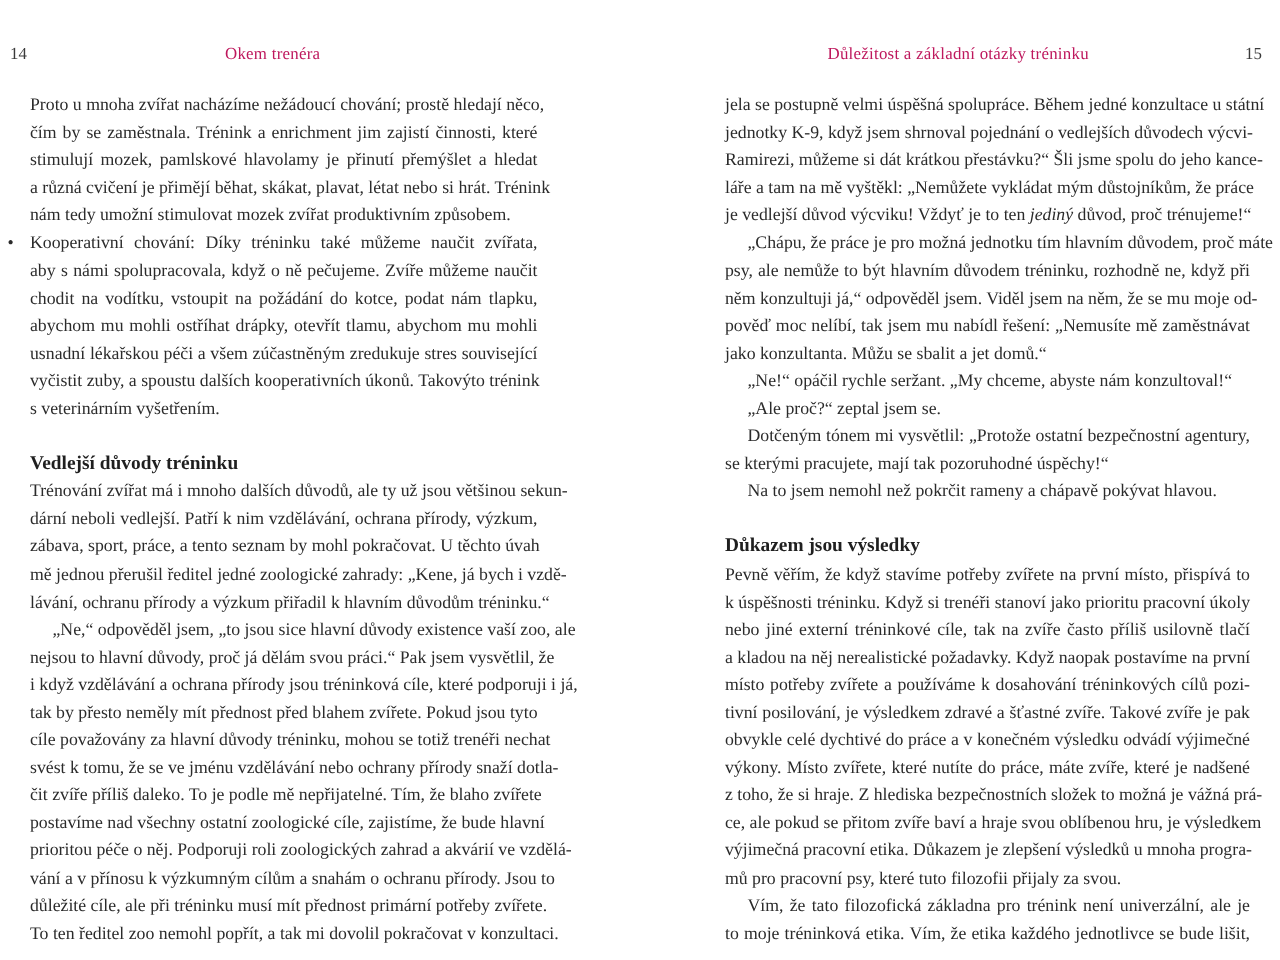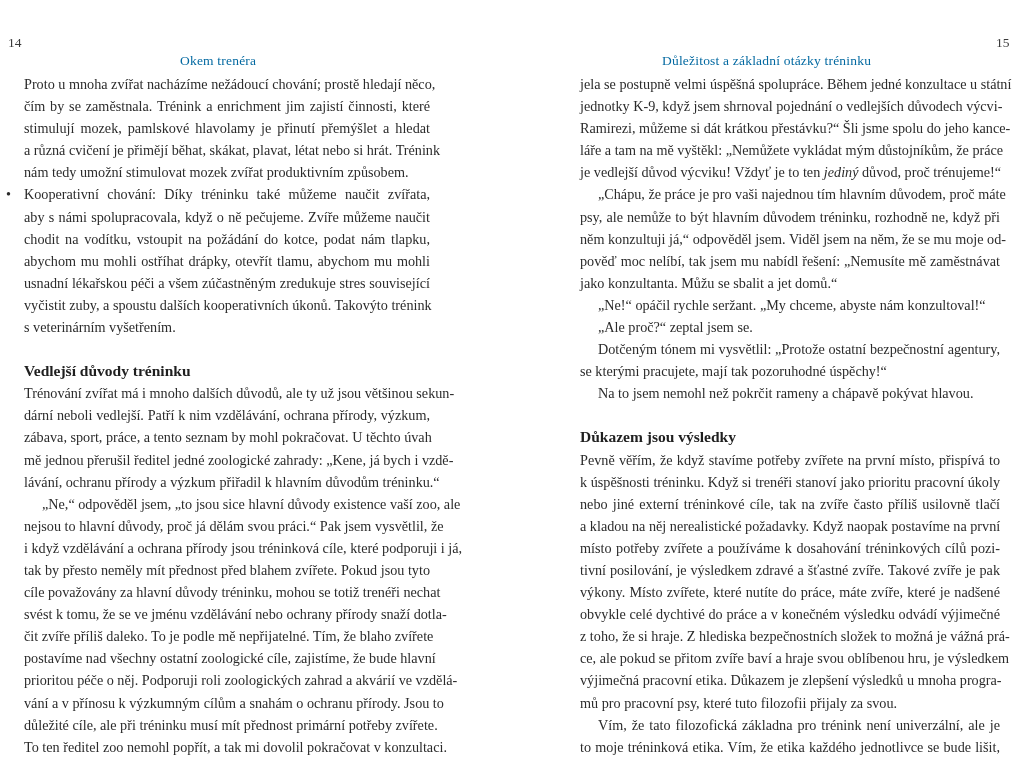--- a/index.html
+++ b/index.html
@@ -1,21 +1,21 @@
 <!DOCTYPE html>
 <html><head>
 <meta charset="utf-8">
 <style>
   html, body { margin:0; padding:0; background:#ffffff; }
   body { width:1024px; height:768px; overflow:hidden; position:relative;
          font-family:"Liberation Serif","DejaVu Serif",serif; color:#2b2b2b; }
   .page { position:absolute; top:0; height:563px; }
   .page.left { left:0; width:512px; }
   .page.right { left:512px; width:512px; }
-  .running-head { position:absolute; top:53px; font-size:13.5px; color:#0369a1; letter-spacing:0.2px; }
+  .running-head { position:absolute; top:35px; font-size:13.5px; color:#be185d; letter-spacing:0.2px; }
   .folio { position:absolute; top:35px; font-size:13.5px; color:#3a3a3a; }
   .left .folio { left:8px; }
   .left .running-head { left:180px; }
   .right .folio { left:484px; }
   .right .running-head { left:150px; }
   .body { position:absolute; font-size:14.2px; line-height:22.1px; text-align:justify; }
   .left .body { left:24px; width:406px; top:73px; }
   .right .body { left:68px; width:420px; top:73px; }
   .line { display:block; white-space:nowrap; text-align:justify; text-align-last:justify; height:22.1px; }
   .line.last { text-align-last:left; }
@@ -85,21 +85,21 @@
 
   <div class="body">
     <div>
       <span class="line">jela se postupně velmi úspěšná spolupráce. Během jedné konzultace u státní</span>
       <span class="line">jednotky K-9, když jsem shrnoval pojednání o vedlejších důvodech výcvi-</span>
       <span class="line">Ramirezi, můžeme si dát krátkou přestávku?“ Šli jsme spolu do jeho kance-</span>
       <span class="line">láře a tam na mě vyštěkl: „Nemůžete vykládat mým důstojníkům, že práce</span>
       <span class="line last"><span>je vedlejší důvod výcviku! Vždyť je to ten </span><em>jediný</em><span> důvod, proč trénujeme!“</span></span>
     </div>
     <div>
-      <span class="line indent">„Chápu, že práce je pro vaši najednou tím hlavním důvodem, proč máte</span>
+      <span class="line indent">„Chápu, že práce je pro možná jednotku tím hlavním důvodem, proč máte</span>
       <span class="line">psy, ale nemůže to být hlavním důvodem tréninku, rozhodně ne, když při</span>
       <span class="line">něm konzultuji já,“ odpověděl jsem. Viděl jsem na něm, že se mu moje od-</span>
       <span class="line">pověď moc nelíbí, tak jsem mu nabídl řešení: „Nemusíte mě zaměstnávat</span>
       <span class="line last">jako konzultanta. Můžu se sbalit a jet domů.“</span>
     </div>
     <span class="line last indent">„Ne!“ opáčil rychle seržant. „My chceme, abyste nám konzultoval!“</span>
     <span class="line last indent">„Ale proč?“ zeptal jsem se.</span>
     <div>
       <span class="line indent">Dotčeným tónem mi vysvětlil: „Protože ostatní bezpečnostní agentury,</span>
       <span class="line last">se kterými pracujete, mají tak pozoruhodné úspěchy!“</span>
@@ -107,22 +107,22 @@
     <span class="line last indent">Na to jsem nemohl než pokrčit rameny a chápavě pokývat hlavou.</span>
     <div class="gap"></div>
     <h3>Důkazem jsou výsledky</h3>
     <div>
       <span class="line">Pevně věřím, že když stavíme potřeby zvířete na první místo, přispívá to</span>
       <span class="line">k úspěšnosti tréninku. Když si trenéři stanoví jako prioritu pracovní úkoly</span>
       <span class="line">nebo jiné externí tréninkové cíle, tak na zvíře často příliš usilovně tlačí</span>
       <span class="line">a kladou na něj nerealistické požadavky. Když naopak postavíme na první</span>
       <span class="line">místo potřeby zvířete a používáme k dosahování tréninkových cílů pozi-</span>
       <span class="line">tivní posilování, je výsledkem zdravé a šťastné zvíře. Takové zvíře je pak</span>
+      <span class="line">obvykle celé dychtivé do práce a v konečném výsledku odvádí výjimečné</span>
       <span class="line">výkony. Místo zvířete, které nutíte do práce, máte zvíře, které je nadšené</span>
-      <span class="line">obvykle celé dychtivé do práce a v konečném výsledku odvádí výjimečné</span>
       <span class="line">z toho, že si hraje. Z hlediska bezpečnostních složek to možná je vážná prá-</span>
       <span class="line">ce, ale pokud se přitom zvíře baví a hraje svou oblíbenou hru, je výsledkem</span>
       <span class="line">výjimečná pracovní etika. Důkazem je zlepšení výsledků u mnoha progra-</span>
       <span class="line last">mů pro pracovní psy, které tuto filozofii přijaly za svou.</span>
     </div>
     <div>
       <span class="line indent">Vím, že tato filozofická základna pro trénink není univerzální, ale je</span>
       <span class="line">to moje tréninková etika. Vím, že etika každého jednotlivce se bude lišit,</span>
 
     </div>

